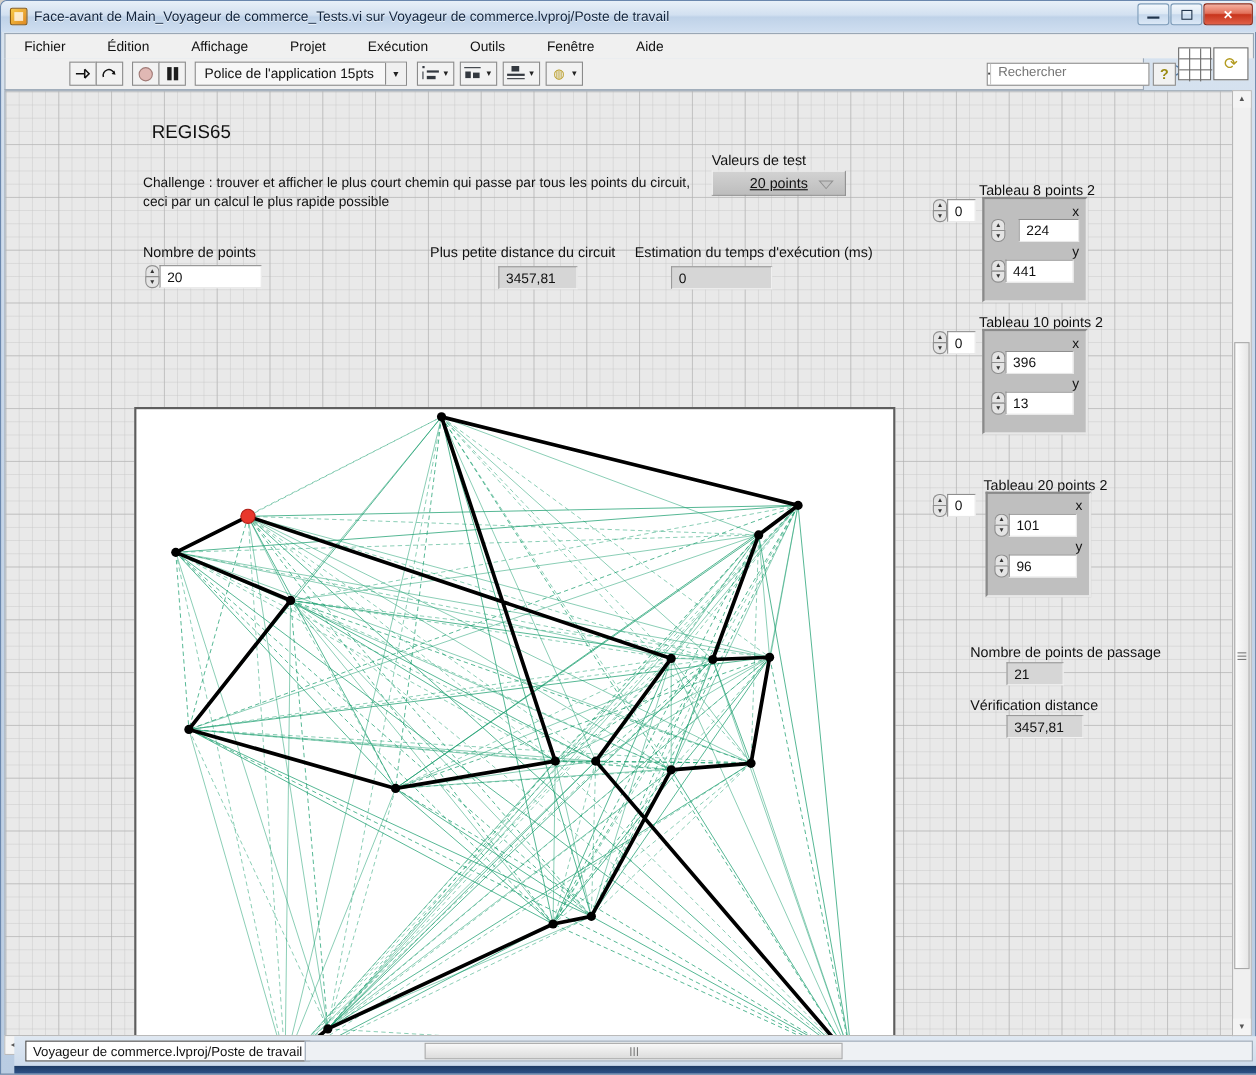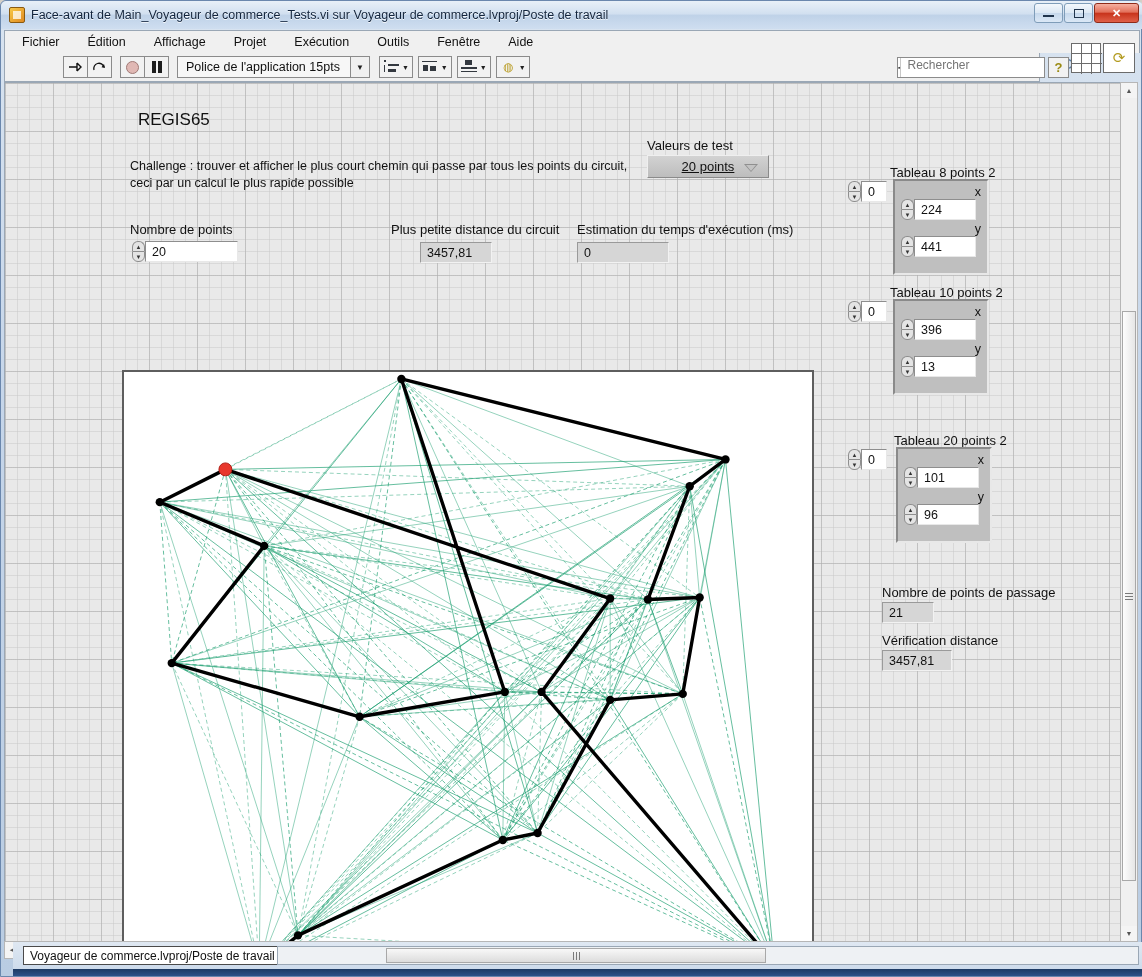--- a/index.html
+++ b/index.html
@@ -51,21 +51,21 @@
     background: linear-gradient(to bottom, #f6b0a0 0%, #e2705a 45%, #c8341c 52%, #e06048 100%);
     border-color: #8e2a18; color: #fff; font-weight: bold;
   }
   .win-btn .bar { width: 11px; height: 2px; background: #20344c; margin-top: 6px; }
   .win-btn .sq { width: 10px; height: 9px; border: 1.5px solid #20344c; }
 
   
   .menubar {
     position: absolute; left: 3px; top: 29px; width: 1136px; height: 23px;
     background: #f0f0f0; border: 1px solid #9aa7b5; border-bottom: none;
-    display: flex; align-items: center; padding-left: 8px; gap: 10px;
+    display: flex; align-items: center; padding-left: 8px; gap: 20px;
   }
   .menu-item {
     font-size: 12.5px; color: #111; padding: 3px 9px; white-space: nowrap;
   }
 
   
   .toolbar {
     position: absolute; left: 3px; top: 52px; width: 1036px; height: 29px;
     background: #f0f0f0; border: 1px solid #9aa7b5; border-top: none;
     display: flex; align-items: center;
@@ -158,21 +158,21 @@
     line-height: 17px; white-space: pre-line;
   }
 
   
   .ind {
     position: absolute; height: 21px;
     background: #d6d6d6;
     border-top: 1px solid #9a9a9a; border-left: 1px solid #9a9a9a;
     border-right: 1px solid #f2f2f2; border-bottom: 1px solid #f2f2f2;
     font-size: 12.5px; color: #111;
-    display: flex; align-items: center; padding-left: 6px;
+    display: flex; align-items: center; padding-left: 6px; margin-left: 33px;
   }
   
   .ctrl-wrap { position: absolute; display: flex; align-items: stretch; }
   .spinner {
     width: 13px; height: 21px; position: relative; flex: 0 0 auto;
     display: flex; flex-direction: column;
   }
   .spinner .s {
     flex: 1; border: 1px solid #8e8e8e; background: #e4e4e4;
     display: flex; align-items: center; justify-content: center;
@@ -437,21 +437,21 @@
         </div>
         <div class="ctrl-field" style="width:26px;">0</div>
       </div>
       <div class="array-body" style="left:45px; width:96px; height:96px;">
         <div class="arr-lbl">x</div>
         <div class="arr-row">
           <div class="spinner">
             <div class="s up">▲</div>
             <div class="s dn">▼</div>
           </div>
-          <div class="ctrl-field" style="width:62px;">224</div>
+          <div class="ctrl-field" style="width:62px;margin-left:12px;">224</div>
         </div>
         <div class="arr-lbl">y</div>
         <div class="arr-row">
           <div class="spinner">
             <div class="s up">▲</div>
             <div class="s dn">▼</div>
           </div>
           <div class="ctrl-field" style="width:62px;">441</div>
         </div>
       </div>

